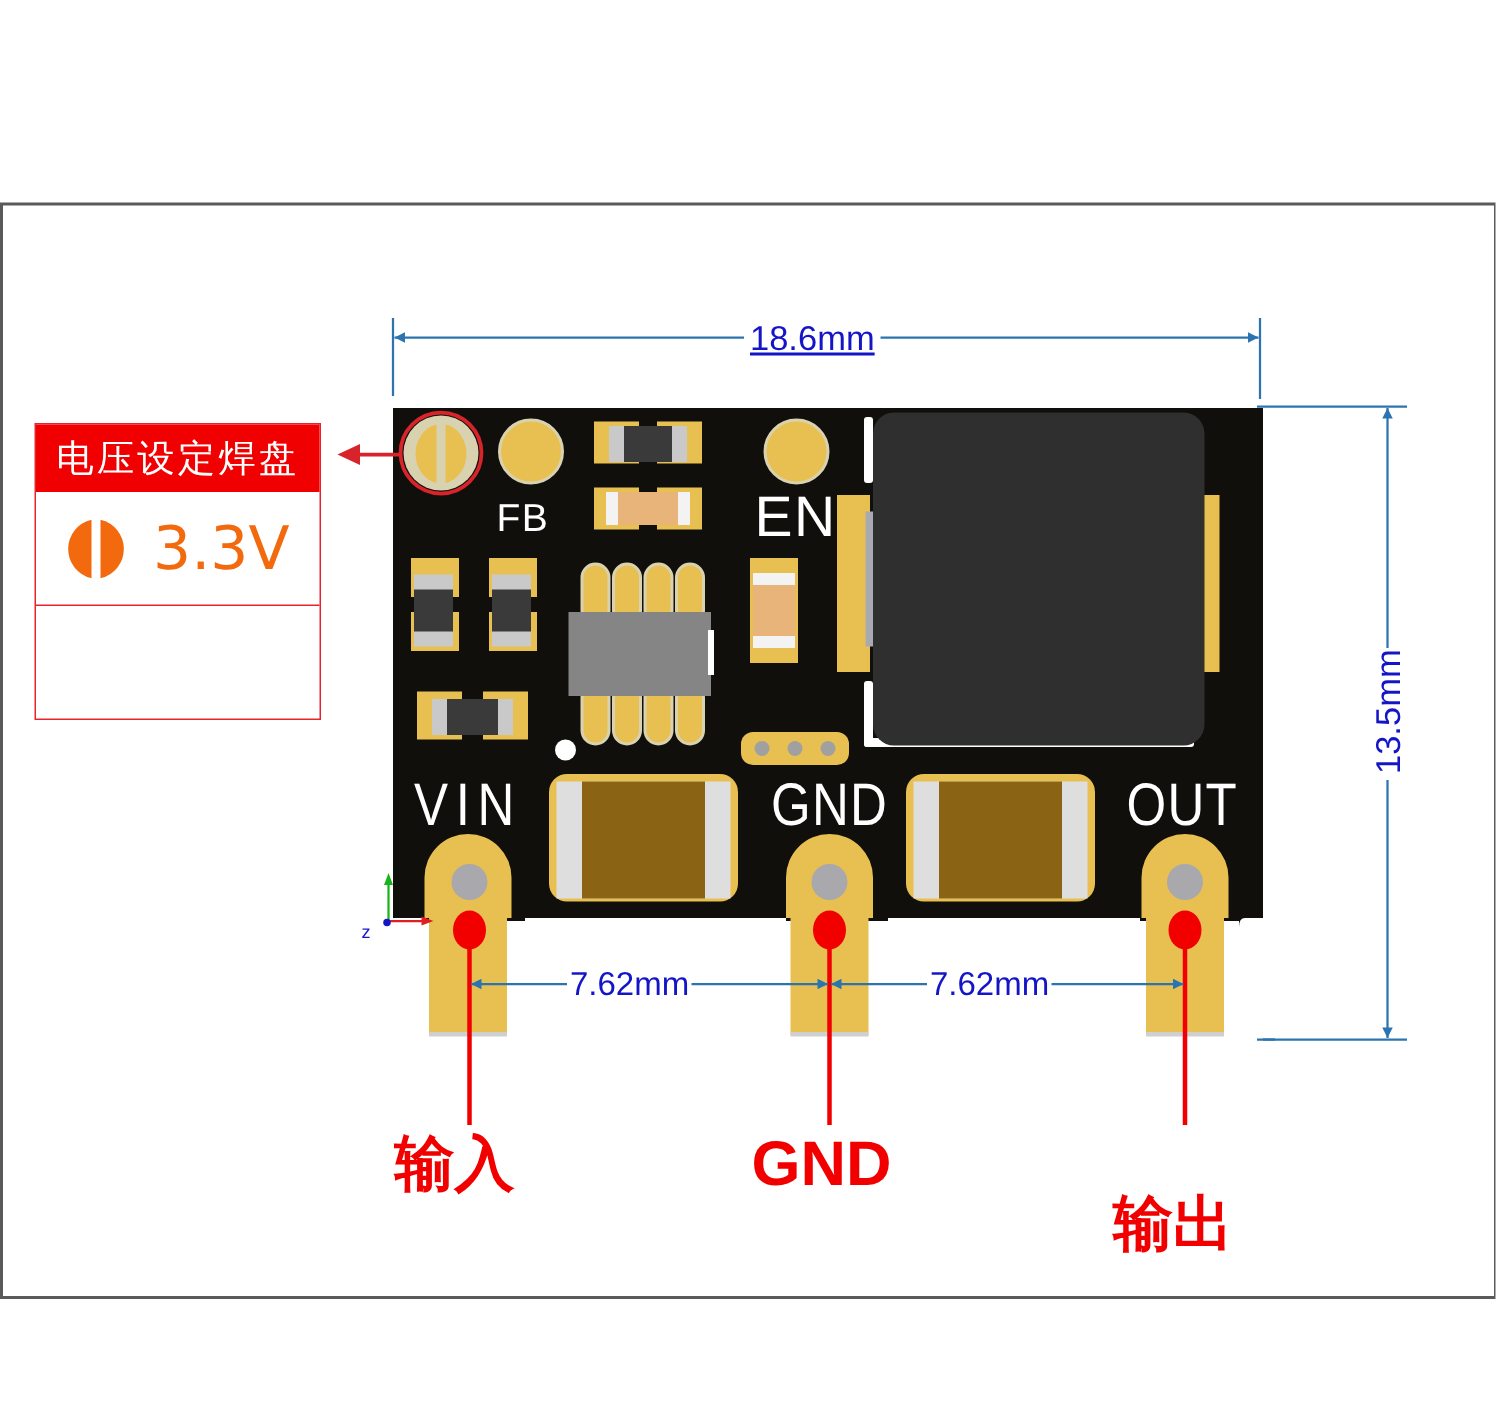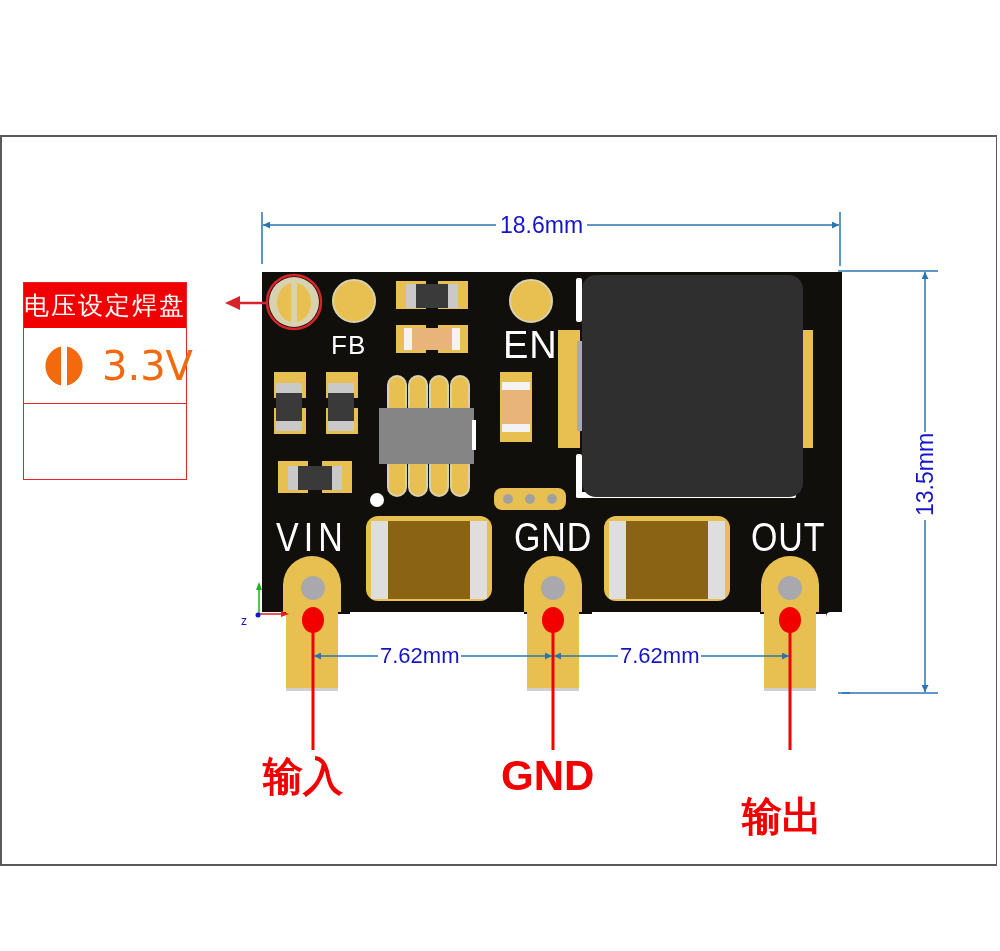--- a/index.html
+++ b/index.html
@@ -1,19 +1,19 @@
 <!DOCTYPE html>
 <html><head>
 <meta charset="utf-8">
 <style>
   html, body { margin:0; padding:0; background:#ffffff; }
   body { width:1000px; height:951px; position:relative; overflow:hidden; font-family:"DejaVu Sans", sans-serif; }
   #stage { position:absolute; left:0; top:0; width:1000px; height:951px; }
   .frame { position:absolute; left:0; top:135px; width:997px; height:731px; border:2px solid #5a5a5a; border-right-width:1px; box-sizing:border-box; }
-  .legend { position:absolute; left:23px; top:282px; width:164px; height:198px; border:1.5px solid #e8242b; box-sizing:border-box; background:#fff; }
+  .legend { position:absolute; left:23px; top:282px; width:191px; height:198px; border:1.5px solid #e8242b; box-sizing:border-box; background:#fff; }
   .legend-title { position:absolute; left:0; top:0; width:100%; height:45px; background:#f00000; color:#fff; font-size:25px; letter-spacing:2px; line-height:45px; text-align:center; font-family:"DejaVu Sans", sans-serif; }
   .legend-row { position:absolute; left:0; width:100%; height:76px; box-sizing:border-box; }
   .legend-row.r1 { top:45px; border-bottom:1.5px solid #e8242b; }
   .legend-row.r2 { top:122px; }
   .legend-row .lbl { position:absolute; left:78px; top:14px; font-size:40px; color:#f26a0d; font-family:"DejaVu Sans", sans-serif; line-height:48px; }
   .legend-row .ico { position:absolute; left:19px; top:17px; width:42px; height:42px; }
   .dimtxt { position:absolute; color:#1515c8; font-family:"Liberation Sans", sans-serif; background:#fff; }
   .silk { position:absolute; color:#ffffff; font-family:"Liberation Sans", sans-serif; letter-spacing:1px; }
   .pin-label { position:absolute; color:#f20000; font-weight:bold; font-family:Liberation Sans, sans-serif; font-size:40px; line-height:48px; }
 </style>
@@ -181,21 +181,21 @@
 
     <g>
       <line x1="259" y1="614" x2="259" y2="586" stroke="#19b419" stroke-width="1.5"></line>
       <path d="M259,582 L256,590 L262,590 Z" fill="#19b419"></path>
       <line x1="259" y1="614" x2="284" y2="614" stroke="#e02020" stroke-width="1.5"></line>
       <path d="M289,614 L281,611 L281,617 Z" fill="#e02020"></path>
       <circle cx="258" cy="615" r="2.5" fill="#1515c8"></circle>
     </g>
   </svg>
 
-  <div class="dimtxt" style="left:496px;top:212px;font-size:23px;line-height:26px;padding:0 4px;">18.6mm</div>
+  <div class="dimtxt" style="left:496px;top:212px;font-size:23px;line-height:26px;padding:0 4px;text-decoration:underline;">18.6mm</div>
   <div class="dimtxt" style="left:888px;top:470px;font-size:23px;line-height:26px;padding:0 4px;transform:rotate(-90deg);transform-origin:left top;width:80px;text-align:center;left:912px;top:520px;">13.5mm</div>
   <div class="dimtxt" style="left:378px;top:643px;font-size:22px;line-height:25px;padding:0 2px;">7.62mm</div>
   <div class="dimtxt" style="left:618px;top:643px;font-size:22px;line-height:25px;padding:0 2px;">7.62mm</div>
 
   <div class="silk" style="left:331px;top:324px;font-size:26px;line-height:42px;">FB</div>
   <div class="silk" style="left:503px;top:324px;font-size:38px;line-height:42px;">EN</div>
   <div class="silk" style="left:276px;top:514px;font-size:40px;line-height:46px;letter-spacing:6px;transform:scaleX(0.85);transform-origin:left;">VIN</div>
   <div class="silk" style="left:514px;top:514px;font-size:40px;line-height:46px;transform:scaleX(0.85);transform-origin:left;">GND</div>
   <div class="silk" style="left:751px;top:514px;font-size:40px;line-height:46px;transform:scaleX(0.85);transform-origin:left;">OUT</div>
 

